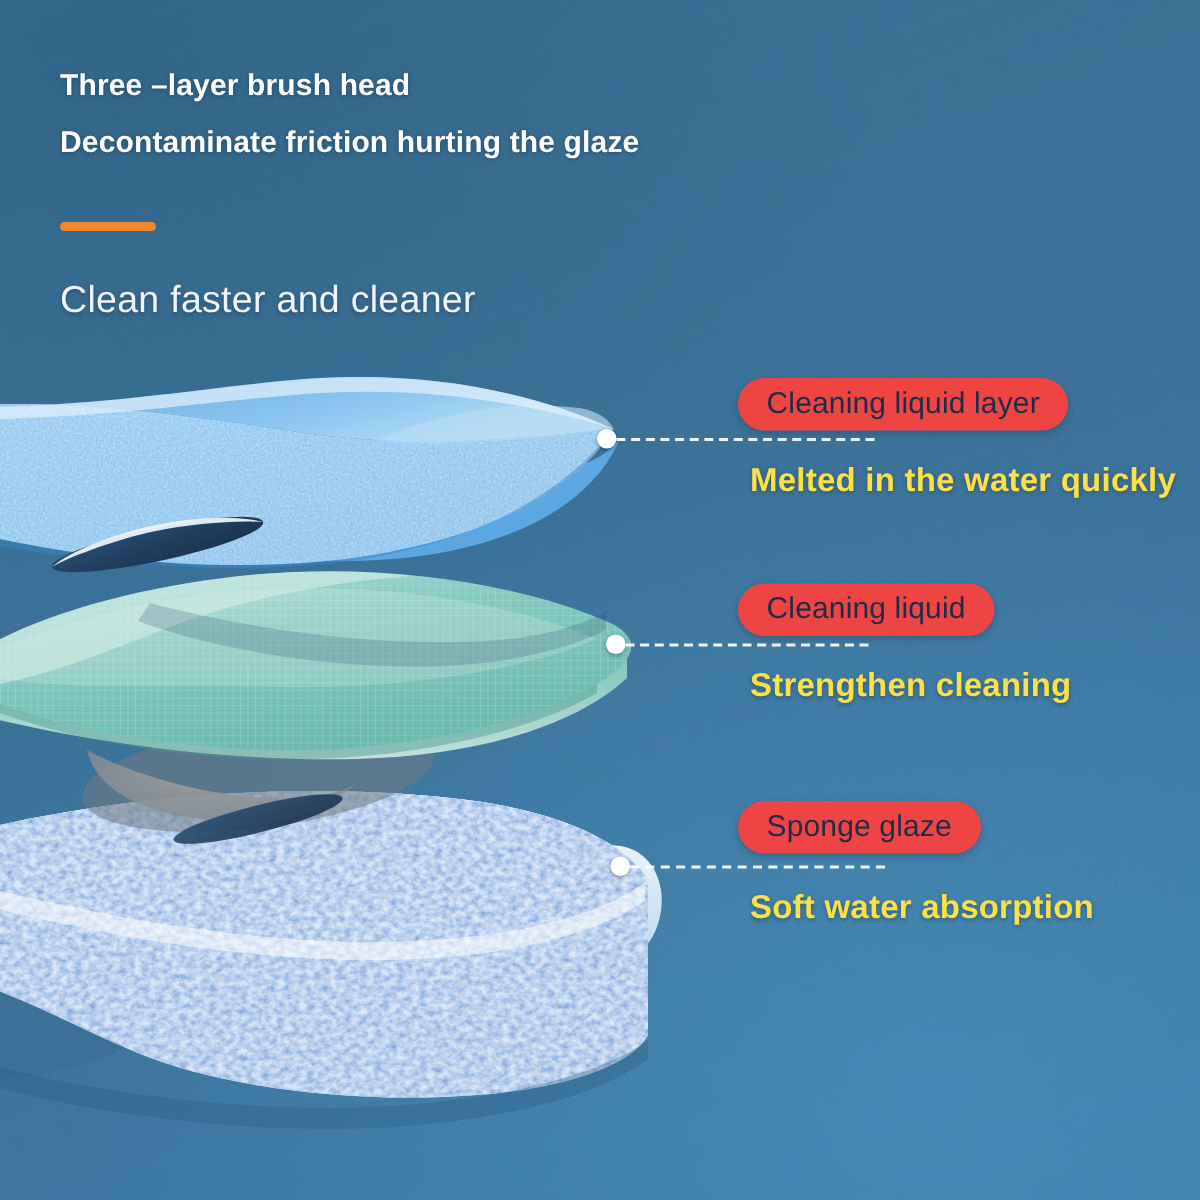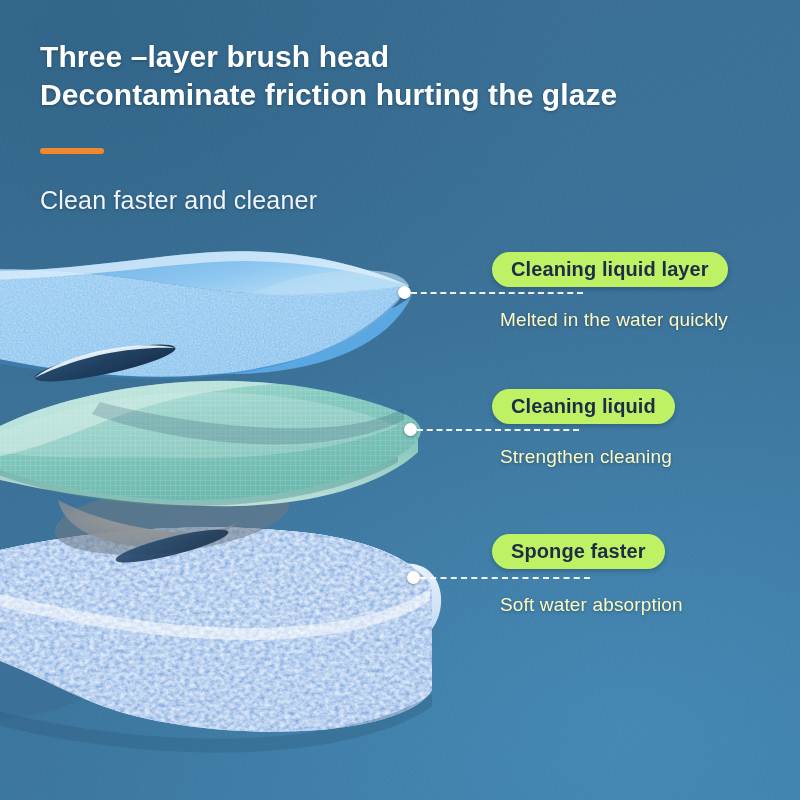--- a/index.html
+++ b/index.html
@@ -39,21 +39,21 @@
 
   
   .headline {
     position: absolute;
     left: 40px;
     top: 38px;
     width: 720px;
   }
   .headline .line {
     color: #ffffff;
-    font-size: 30px;
+    font-size: 20px;
     font-weight: bold;
     line-height: 38px;
     letter-spacing: 0.1px;
     text-shadow: 0 1px 3px rgba(12,40,62,0.45);
     white-space: nowrap;
   }
   .rule {
     position: absolute;
     left: 40px;
     top: 148px;
@@ -87,47 +87,47 @@
   
   .callout { position: absolute; }
 
   .pill {
     position: absolute;
     display: inline-flex;
     align-items: center;
     height: 35px;
     padding: 0 19px;
     border-radius: 18px;
-    background: #bef264;
+    background: #ef4444;
     color: #1d2c47;
     font-size: 20px;
-    font-weight: bold;
+    font-weight: normal;
     letter-spacing: 0.1px;
     white-space: nowrap;
     box-shadow: 0 2px 5px rgba(10,35,55,0.28);
   }
   .leader {
     position: absolute;
     height: 0;
     border-top: 2px dashed rgba(255,255,255,0.92);
   }
   .dot {
     position: absolute;
     width: 13px;
     height: 13px;
     border-radius: 50%;
     background: #ffffff;
     box-shadow: 0 1px 3px rgba(10,35,55,0.40);
   }
   .desc {
     position: absolute;
-    color: #fef9c3;
-    font-size: 19px;
+    color: #fde047;
+    font-size: 22px;
     line-height: 25px;
-    font-weight: normal;
+    font-weight: bold;
     letter-spacing: 0.15px;
     text-shadow: 0 1px 3px rgba(12,40,62,0.42);
     white-space: nowrap;
   }
 </style>
 </head>
 <body>
 
 <div id="stage">
 
@@ -356,19 +356,19 @@
     <div class="leader" style="left:417px; top:429px; width:162px;"></div>
     <div class="pill" style="left:492px; top:389px;">Cleaning liquid</div>
     <div class="desc" style="left:500px; top:444px;">
       <div>Strengthen cleaning</div>
     </div>
   </div>
 
   <div class="callout">
     <div class="dot" style="left:407px; top:571px;"></div>
     <div class="leader" style="left:420px; top:577px; width:170px;"></div>
-    <div class="pill" style="left:492px; top:534px;">Sponge faster</div>
+    <div class="pill" style="left:492px; top:534px;">Sponge glaze</div>
     <div class="desc" style="left:500px; top:592px;text-align:right;">
       <div>Soft water absorption</div>
     </div>
   </div>
 
 </div>
 
 </body></html>

